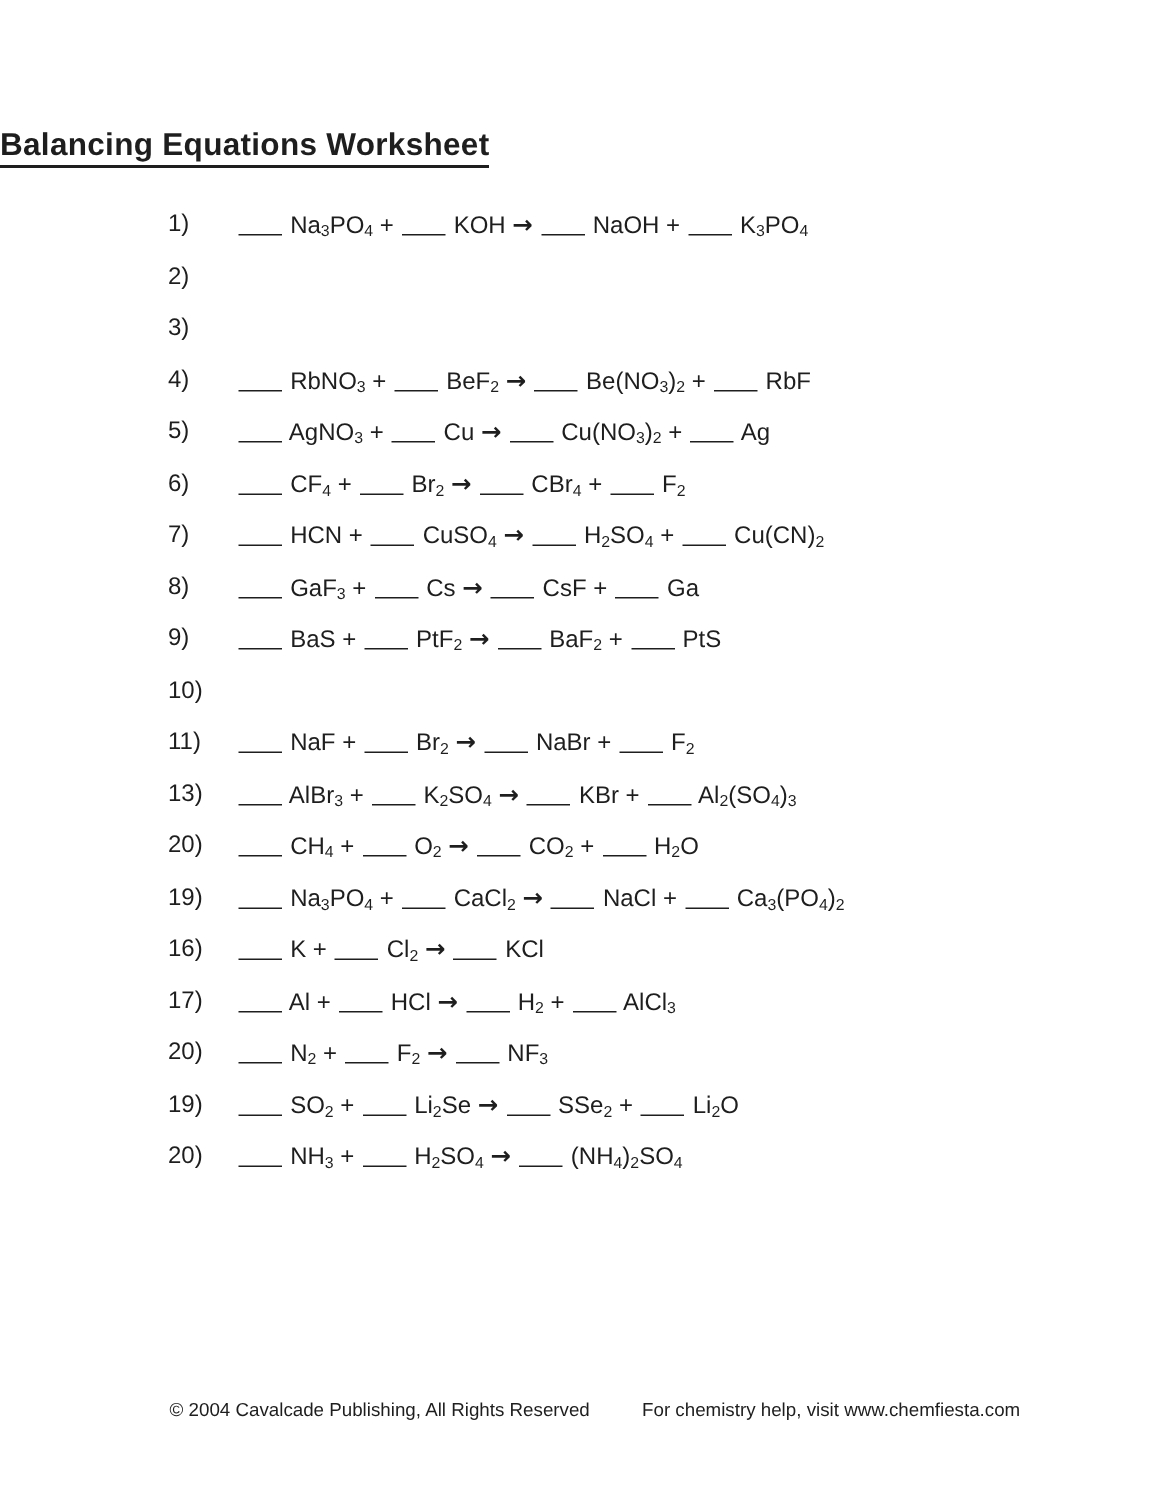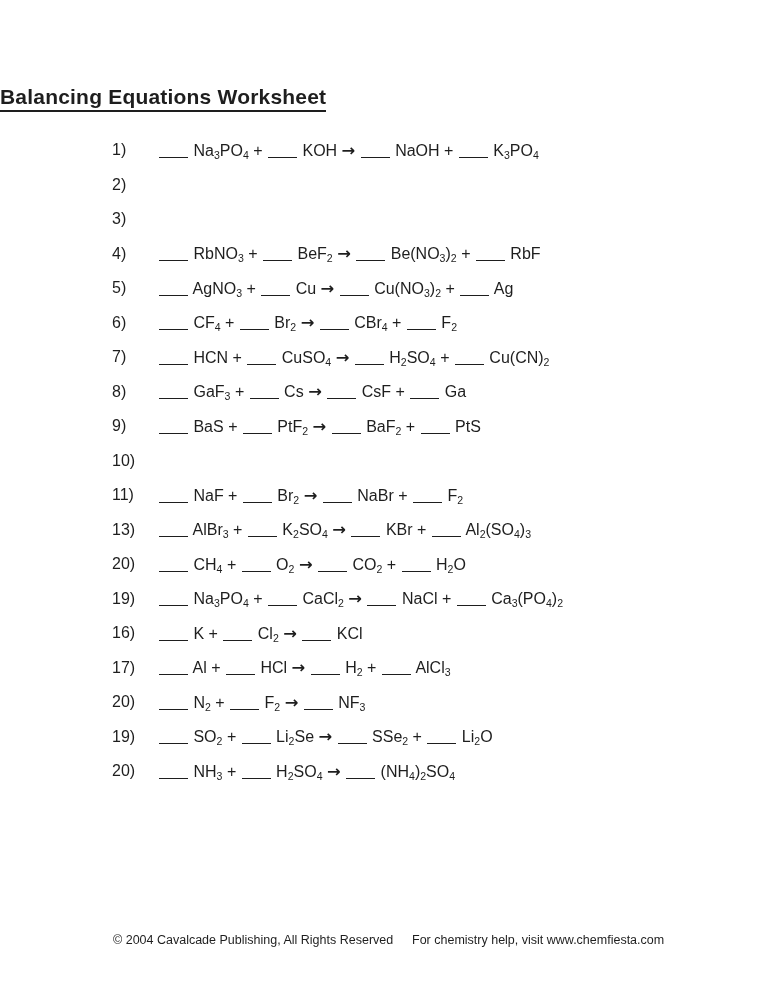--- a/index.html
+++ b/index.html
@@ -60,21 +60,21 @@
     font-weight: bold;
     font-size: 1.02em;
   }
   .footer-left, .footer-right {
     position: absolute;
     top: 933px;
     font-size: 12.5px;
     white-space: nowrap;
   }
   .footer-left { left: 113px; }
-  .footer-right { left: 412px; }
+  .footer-right { left: 428px; }
 </style>
 </head>
 <body>
 
 <h1 class="page-title">
   <span class="title-text">Balancing Equations Worksheet</span>
 </h1>
 
 <div class="problems" id="problems">
     <div class="problem-row">

